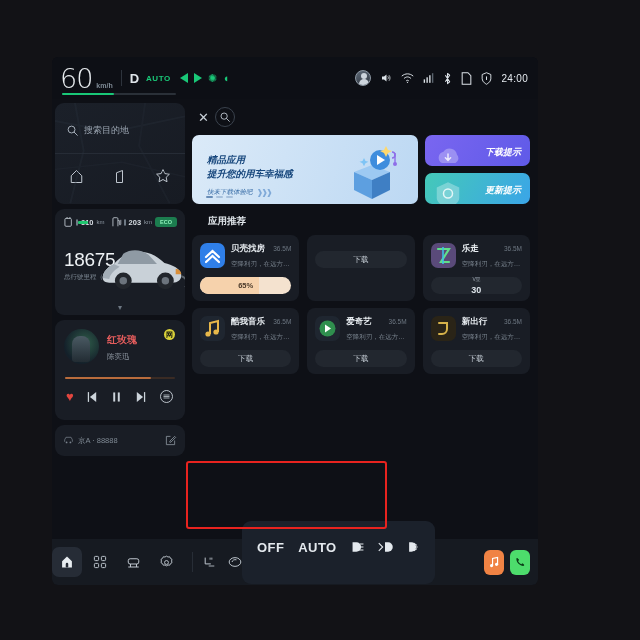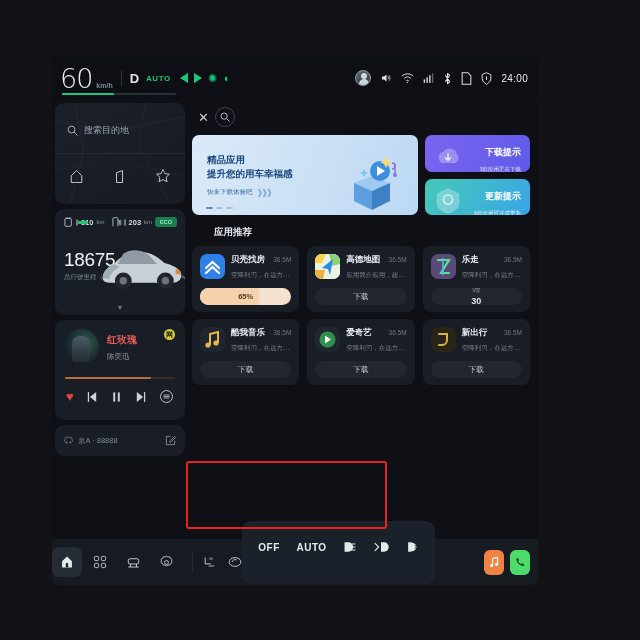--- a/index.html
+++ b/index.html
@@ -161,21 +161,21 @@
   .tab.active { color: #f0f4f7; font-weight: 700; }
   .tab.active::after {
     content:''; position: absolute; left: 50%; transform: translateX(-50%);
     bottom: -1px; width: 13px; height: 2px; background: #c9d1d9; border-radius: 1px;
   }
   .srch-btn {
     width: 20px; height: 20px; border-radius: 50%; border: 1px solid #3a424d;
     display: flex; align-items: center; justify-content: center; margin-right: 2px;
   }
 
-  .hero-row { display: flex; gap: 7px; height: 80px; }
+  .hero-row { display: flex; gap: 7px; height: 69px; font-style: italic; }
   .banner {
     flex: 1; border-radius: 7px; overflow: hidden; position: relative;
     background: linear-gradient(110deg,#dbeaf8 0%,#cfe3f6 40%,#bcd8f3 100%);
     padding: 18px 0 0 15px;
   }
   .banner h3 { font-size: 9.5px; color: #16467c; line-height: 1.45; font-weight: 700; }
   .banner .cta { font-size: 6.5px; color: #3b6fa8; margin-top: 7px; display:flex; gap:4px; align-items:center; }
   .banner .chev { color:#7fa9d8; letter-spacing:-2px; font-size: 8px; }
   .banner .gift {
     position: absolute; right: 14px; bottom: 2px; width: 64px; height: 64px;
@@ -193,21 +193,21 @@
   }
   .mini.update { background: linear-gradient(120deg,#45c9b8,#3aa5e8); }
   .mini.download { background: linear-gradient(120deg,#7a66f0,#5f5ae8); }
   .mini h4 { font-size: 9px; color: #fff; font-weight: 700; }
   .mini p { font-size: 5.5px; color: rgba(255,255,255,.8); margin-top: 7px; }
   .mini .blob {
     position: absolute; left: 8px; top: 7px; width: 30px; height: 30px;
     opacity: .85;
   }
 
-  .sec-title { font-size: 9.5px; color: #dfe5ea; font-weight: 700; margin: 11px 0 7px 14px; padding-left: 8px; }
+  .sec-title { font-size: 9.5px; color: #dfe5ea; font-weight: 700; margin: 11px 0 7px 8px; padding-left: 8px; }
 
   .app-grid { display: flex; flex-direction: column; gap: 7px; }
   .app-row { display: flex; gap: 8px; }
   .app-card {
     flex: 1; min-width: 0; background: #191d25; border-radius: 8px;
     padding: 8px 8px 7px 8px;
   }
   .app-top { display: flex; gap: 6px; }
   .app-ic { width: 25px; height: 25px; border-radius: 7px; flex: 0 0 25px; overflow: hidden; position: relative; }
   .app-info { flex: 1; min-width: 0; }
@@ -237,21 +237,21 @@
   .light-pop {
     position: absolute;
     left: 190px; top: 464px;
     width: 193px; height: 63px;
     background: #1b212b;
     border-radius: 9px;
     display: flex; align-items: center; justify-content: space-around;
     padding: 0 8px 11px 8px;
     z-index: 30;
   }
-  .lp-item { font-size: 10px; color: #e4e9ee; font-weight: 700; letter-spacing: .5px; display:flex; align-items:center; justify-content:center; }
+  .lp-item { font-size: 13px; color: #e4e9ee; font-weight: 700; letter-spacing: .5px; display:flex; align-items:center; justify-content:center; }
   .hl-box {
     position: absolute; left: 186px; top: 461px;
     width: 201px; height: 68px;
     border: 2px solid #e8231f; border-radius: 3px;
     z-index: 31; pointer-events: none;
   }
 
   
   .dock {
     height: 46px; flex: 0 0 46px;
@@ -544,38 +544,20 @@
                 <div class="app-ds">空降利刃，在远方热播</div>
               </div>
             </div>
             <div class="app-btn prog">
               <i style="width:65%"></i>
               <span>65%</span>
             </div>
           </div>
 
           <div class="app-card">
-            <div class="app-top">
-              <div class="app-ic" style="background:#f2f4f2">
-                <svg viewBox="0 0 25 25">
-                  <rect width="25" height="25" fill="#eaf3e4"></rect>
-                  <path d="M0 0h11l-4 9H0z" fill="#ffd24d"></path>
-                  <path d="M14 0h11v10l-8 2z" fill="#8fd07a"></path>
-                  <path d="M0 16h10l-2 9H0z" fill="#f0b03c"></path>
-                  <path d="M18 5L7 14l6 1 2 6z" fill="#2f8ae0"></path>
-                </svg>
-              </div>
-              <div class="app-info">
-                <div class="app-nm-row">
-                  <span class="app-nm">高德地图</span>
-                  <span class="app-sz">36.5M</span>
-                </div>
-                <div class="app-ds">应用简介应用，超长...</div>
-              </div>
-            </div>
             <div class="app-btn">
               <span>下载</span>
             </div>
           </div>
 
           <div class="app-card">
             <div class="app-top">
               <div class="app-ic" style="background:#5a4a7a">
                 <svg viewBox="0 0 25 25">
                   <path d="M7 6h11l-8 13h8" stroke="#5fe08a" stroke-width="2.2" fill="none" stroke-linecap="round"></path>

